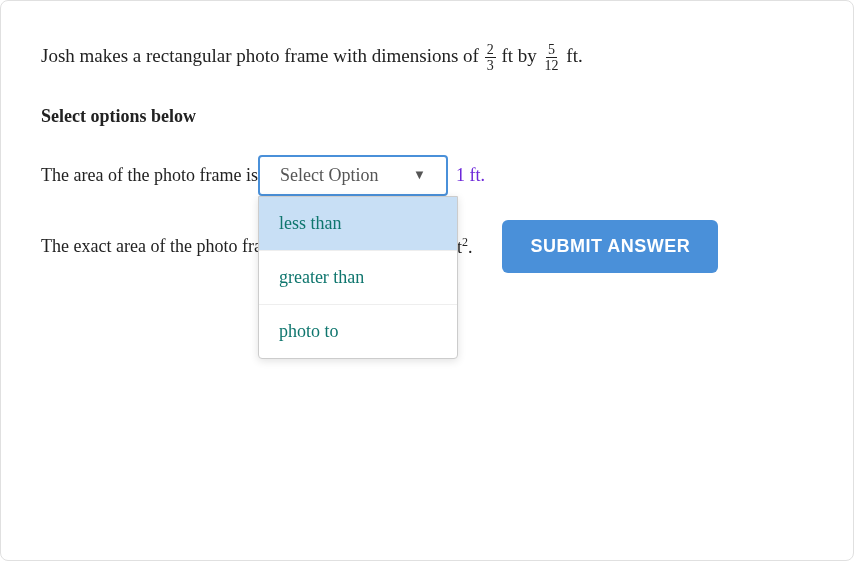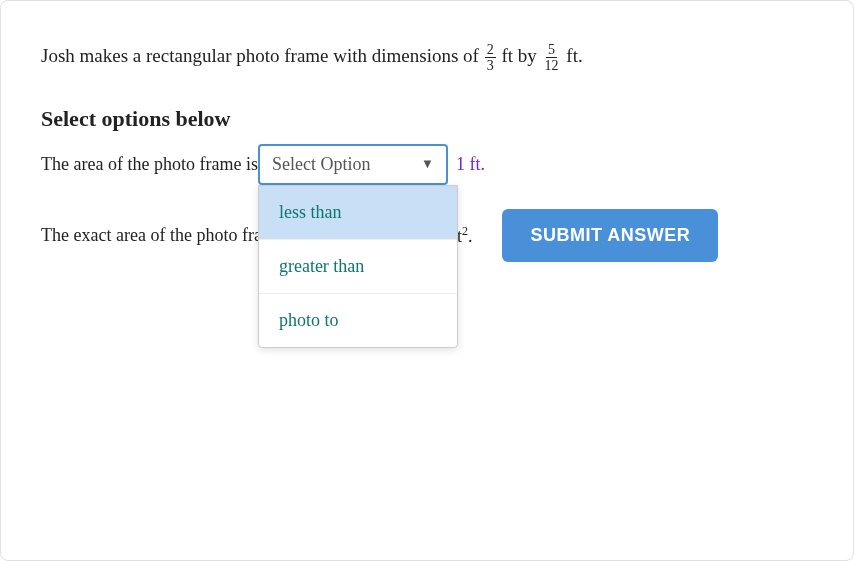--- a/index.html
+++ b/index.html
@@ -46,24 +46,24 @@
     .fraction .numerator {
       border-bottom: 1px solid #222;
       padding: 0 2px;
     }
 
     .fraction .denominator {
       padding: 0 2px;
     }
 
     .section-label {
-      font-size: 22px;
+      font-size: 18px;
       font-weight: bold;
       color: #222;
-      margin-bottom: 12px;
+      margin-bottom: 28px;
     }
 
     .question-row {
       display: flex;
       align-items: center;
       font-size: 18px;
       color: #222;
       margin-bottom: 24px;
       position: relative;
     }
@@ -76,21 +76,21 @@
       position: relative;
       display: inline-block;
     }
 
     .select-btn {
       display: flex;
       align-items: center;
       border: 2px solid #4a90d9;
       border-radius: 4px;
       background: #fff;
-      padding: 8px 12px;
+      padding: 8px 20px;
       font-size: 18px;
       font-family: Georgia, serif;
       color: #555;
       cursor: pointer;
       min-width: 190px;
       justify-content: space-between;
       gap: 8px;
       outline: none;
     }
 

